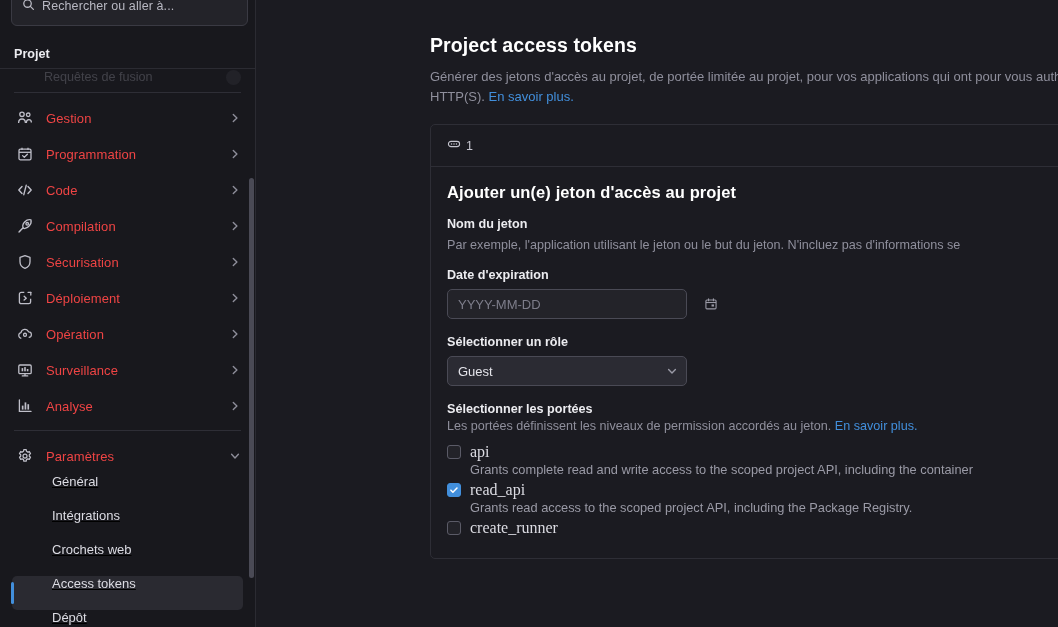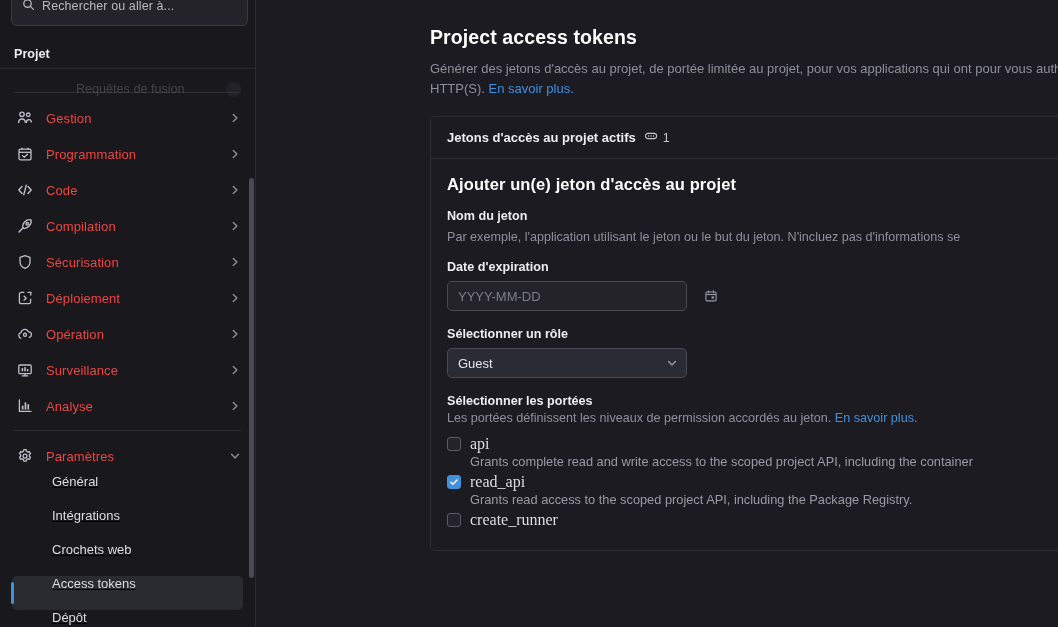--- a/index.html
+++ b/index.html
@@ -51,21 +51,21 @@
   .proj-header span { font-size:12.6px; font-weight:700; color:#ececf0; }
 
   .nav-scroll {
     position:absolute; top:60px; left:0; right:0; bottom:0;
     padding-top:0px;
   }
   .ghost-row {
     height:26px; display:flex; align-items:center;
     padding:0 14px 0 16px;
     opacity:.30;
-    position:relative; top:16px;margin-left:32px;
+    position:relative; top:4px;
   }
   .ghost-row .g-label { font-size:12.6px; color:#a0a0ad; margin-left:28px; }
   .ghost-row .g-badge {
     margin-left:auto; width:15px; height:15px; border-radius:50%;
     background:#3a3a43;
   }
   .nav-sep { height:1px; background:#2e2e36; margin:6px 14px 7px 14px; }
 
   .nav-item {
     display:flex; align-items:center;
@@ -110,21 +110,21 @@
   }
 
   
   .main {
     flex:1 1 auto; height:627px; position:relative;
     background:#1b1b21;
     overflow:hidden;
   }
   .content {
     position:absolute; left:174px; top:0; right:0; bottom:0;
-    padding-top:26px;
+    padding-top:34px;
   }
   .page-title {
     font-size:19.5px; font-weight:700; color:#ffffff;
     letter-spacing:.1px; margin-bottom:10px;
   }
   .page-desc {
     font-size:13px; line-height:20px; color:#8f8f9c;
     width:720px;
   }
   .lnk { color:#428fdc; text-decoration:none; cursor:pointer; }
@@ -442,21 +442,20 @@
 
       <p class="page-desc">
         <span>Générer des jetons d'accès au projet, de portée limitée au projet, pour vos applications qui ont</span>
         <span>pour vous authentifier via HTTP(S).</span>
         <a class="lnk">En savoir plus.</a>
       </p>
 
       <section class="card">
 
         <div class="card-head">
-          <span class="ttl">Jetons d'accès au projet actifs</span>
           <span class="badge-grp">
             <span>
               <svg width="14" height="14" viewBox="0 0 16 16" fill="none" stroke="#c5c5cf" stroke-width="1.2">
                 <rect x="1.6" y="5" width="12.8" height="6" rx="3"></rect>
                 <circle cx="5.2" cy="8" r=".85" fill="#c5c5cf" stroke="none"></circle>
                 <circle cx="8" cy="8" r=".85" fill="#c5c5cf" stroke="none"></circle>
                 <circle cx="10.8" cy="8" r=".85" fill="#c5c5cf" stroke="none"></circle>
               </svg>
             </span>
             <span class="cnt">1</span>

